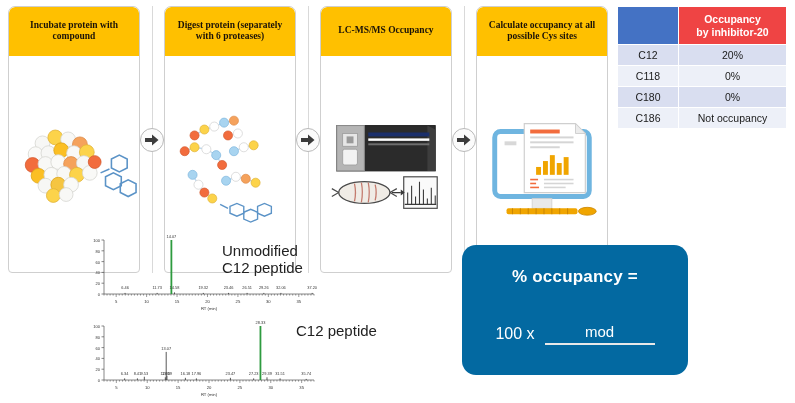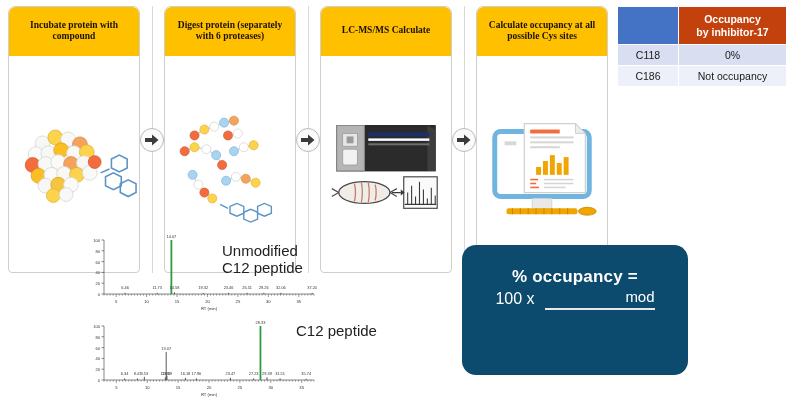--- a/index.html
+++ b/index.html
@@ -87,21 +87,21 @@
     border-collapse: collapse;
     font-size: 10.5px;
   }
   .occ-table th, .occ-table td {
     border: 1px solid #ffffff;
     text-align: center;
     padding: 4px 3px;
     color: #1a1a1a;
   }
   .occ-table thead th {
-    background: #c2410c;
+    background: #ef4444;
     color: #ffffff;
     font-weight: bold;
     font-size: 10.5px;
     line-height: 12.5px;
     padding: 6px 4px;
   }
   .occ-table thead th.corner { background: #4472C4; }
   .occ-table tbody tr:nth-child(odd) td { background: #D9DEF0; }
   .occ-table tbody tr:nth-child(even) td { background: #EDF0F8; }
   .occ-table td.rowlabel { width: 54px; }
@@ -118,42 +118,42 @@
     font-family: "Liberation Sans", sans-serif;
   }
   .cap-unmod { left: 222px; top: 242px; }
   .cap-mod { left: 296px; top: 322px; }
 
   
   .formula {
     position: absolute;
     left: 462px; top: 245px;
     width: 226px; height: 130px;
-    background: #0c4a6e;
+    background: #0369a1;
     border-radius: 14px;
     color: #ffffff;
     display: flex;
     flex-direction: column;
     align-items: center;
     justify-content: flex-start;
   }
   .formula-title {
     font-size: 17px;
     font-weight: bold;
     margin-top: 22px;
     letter-spacing: 0.2px;
   }
   .formula-row {
     display: flex;
     align-items: center;
-    margin-top: 1px;
+    margin-top: 36px;
     gap: 10px;
   }
   .formula-lead { font-size: 16px; }
-  .frac { display: flex; flex-direction: column; align-items: flex-end; }
+  .frac { display: flex; flex-direction: column; align-items: center; }
   .frac .num { font-size: 15px; padding-bottom: 3px; }
   .frac .bar { width: 110px; height: 1.5px; background: #e8e8e8; }
   .frac .den { font-size: 15px; padding-top: 3px; }
 </style>
 </head>
 <body>
 
 <div class="stage">
 
   <div class="workflow">
@@ -255,21 +255,21 @@
 
     <div class="arrow-gap">
       <div class="arrow-circle">
         <svg width="14" height="12" viewBox="0 0 14 12">
           <path d="M0 4 h7 V0.5 L13.5 6 L7 11.5 V8 H0 Z" fill="#3b3b3b"></path>
         </svg>
       </div>
     </div>
 
     <div class="panel">
-      <div class="panel-head">LC-MS/MS Calculate</div>
+      <div class="panel-head">LC-MS/MS Occupancy</div>
       <div class="panel-body">
         <svg width="132" height="150" viewBox="0 0 132 150">
           <g>
             <rect x="16" y="36" width="100" height="46" fill="#2b2b2b" stroke="#1d1d1d" stroke-width="1"></rect>
             <polygon points="108,36 116,40 116,82 108,82" fill="#3d3d3d"></polygon>
             <rect x="16" y="36" width="28" height="46" fill="#b5b5b5" stroke="#8f8f8f" stroke-width="1"></rect>
             <rect x="22" y="44" width="15" height="13" fill="#e6e6e6" stroke="#9a9a9a" stroke-width="0.8"></rect>
             <rect x="26" y="47" width="7" height="7" fill="#9a9a9a"></rect>
             <rect x="22" y="60" width="15" height="16" rx="2" fill="#f2f2f2" stroke="#9a9a9a" stroke-width="0.8"></rect>
             <rect x="48" y="43" width="62" height="4" fill="#1b2f6b"></rect>
@@ -362,27 +362,35 @@
     </div>
 
   </div>
 
   <table class="occ-table">
     <thead>
       <tr>
         <th class="corner"></th>
         <th>
           <span>Occupancy</span><br>
-          <span>by inhibitor-17</span>
+          <span>by inhibitor-20</span>
         </th>
       </tr>
     </thead>
     <tbody>
       <tr>
+        <td class="rowlabel">C12</td>
+        <td>20%</td>
+      </tr>
+      <tr>
         <td class="rowlabel">C118</td>
+        <td>0%</td>
+      </tr>
+      <tr>
+        <td class="rowlabel">C180</td>
         <td>0%</td>
       </tr>
       <tr>
         <td class="rowlabel">C186</td>
         <td>Not occupancy</td>
       </tr>
     </tbody>
   </table>
 
   <div class="chrom-block">

